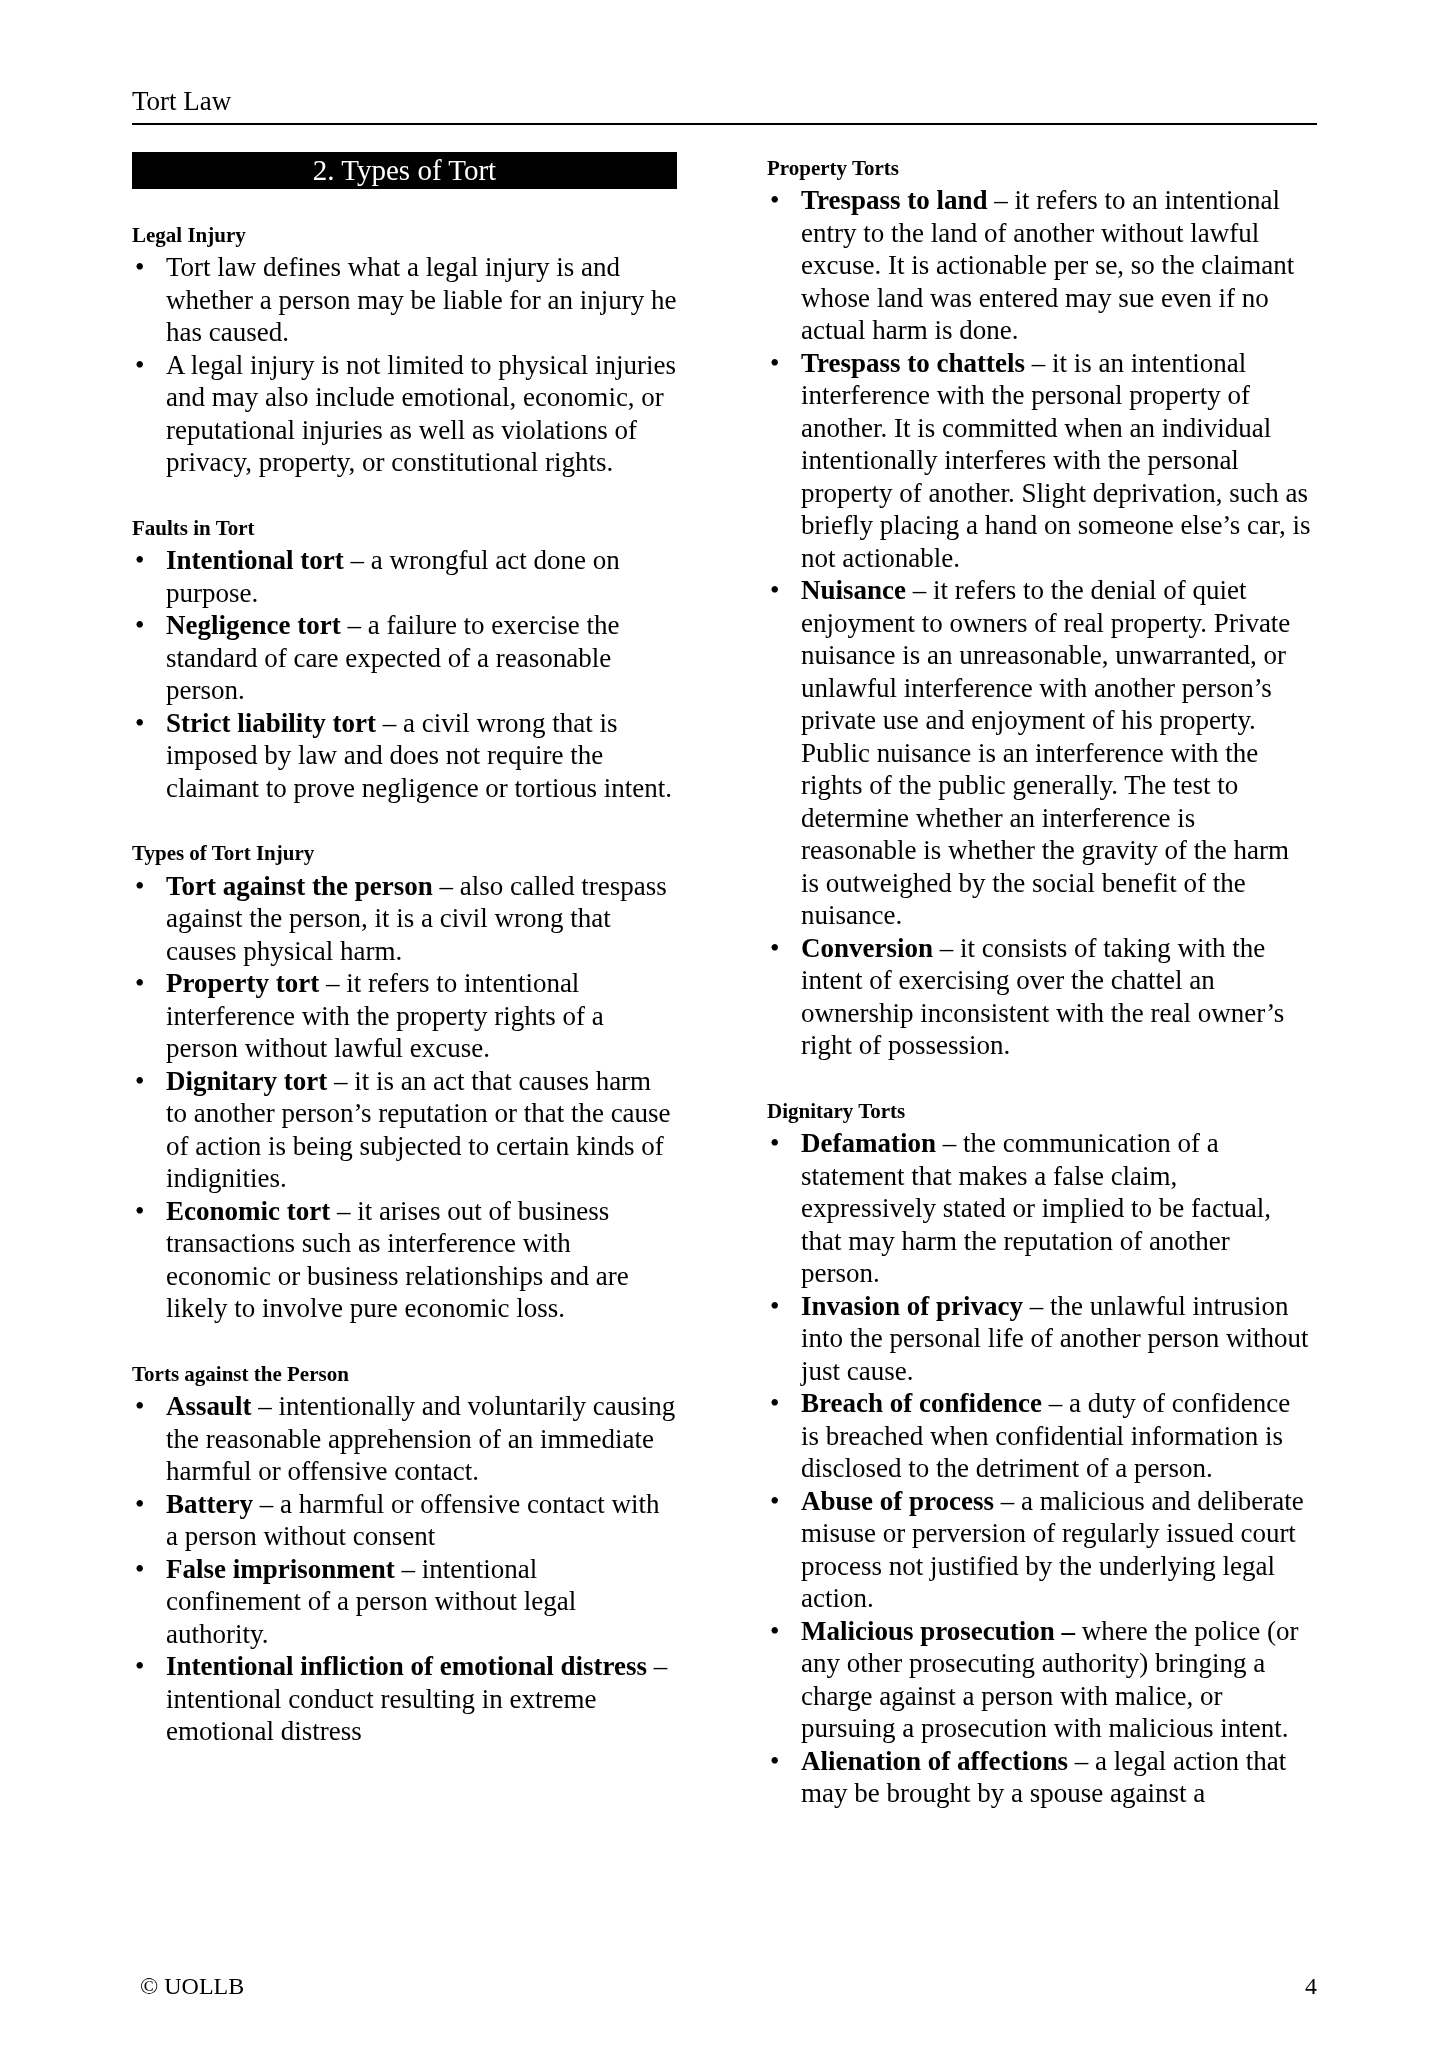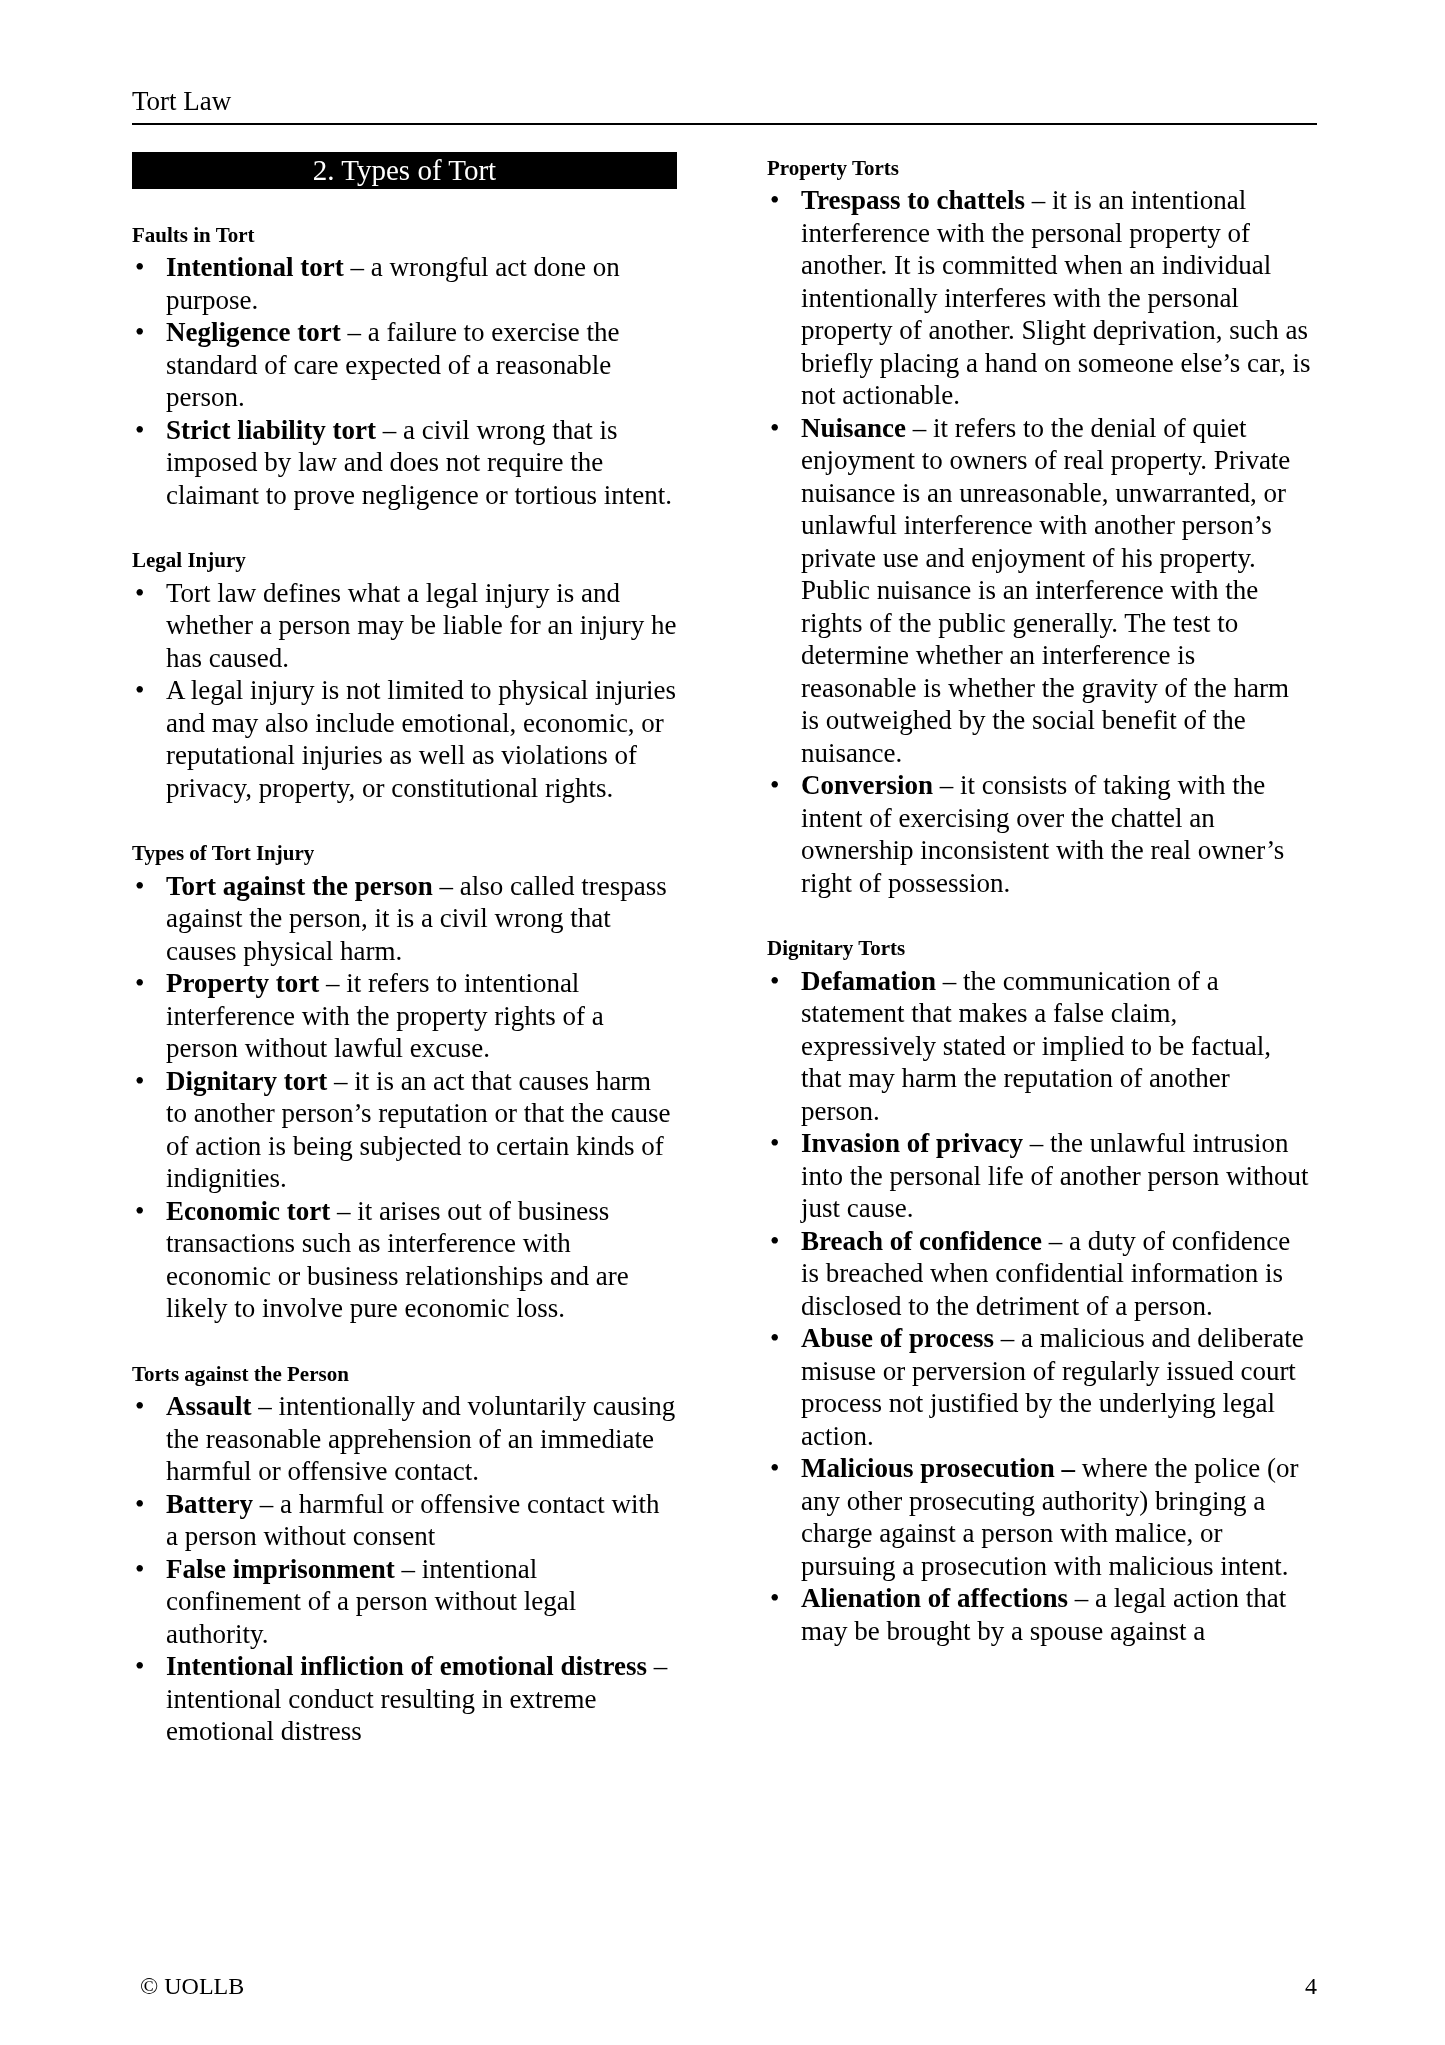--- a/index.html
+++ b/index.html
@@ -76,32 +76,32 @@
 <div class="page">
 
   <div class="running-header">Tort Law</div>
 
   <div class="columns">
 
     <div class="col">
       <div class="banner">2. Types of Tort</div>
       <div id="left-sections">
           <section>
+            <h2>Legal Injury</h2>
+            <ul>
+              <li>Tort law defines what a legal injury is and whether a person may be liable for an injury he has caused.</li>
+              <li>A legal injury is not limited to physical injuries and may also include emotional, economic, or reputational injuries as well as violations of privacy, property, or constitutional rights.</li>
+            </ul>
+          </section>
+          <section>
             <h2>Faults in Tort</h2>
             <ul>
               <li><b>Intentional tort</b> – a wrongful act done on purpose.</li>
               <li><b>Negligence tort</b> – a failure to exercise the standard of care expected of a reasonable person.</li>
               <li><b>Strict liability tort</b> – a civil wrong that is imposed by law and does not require the claimant to prove negligence or tortious intent.</li>
-            </ul>
-          </section>
-          <section>
-            <h2>Legal Injury</h2>
-            <ul>
-              <li>Tort law defines what a legal injury is and whether a person may be liable for an injury he has caused.</li>
-              <li>A legal injury is not limited to physical injuries and may also include emotional, economic, or reputational injuries as well as violations of privacy, property, or constitutional rights.</li>
             </ul>
           </section>
           <section>
             <h2>Types of Tort Injury</h2>
             <ul>
               <li><b>Tort against the person</b> – also called trespass against the person, it is a civil wrong that causes physical harm.</li>
               <li><b>Property tort</b> – it refers to intentional interference with the property rights of a person without lawful excuse.</li>
               <li><b>Dignitary tort</b> – it is an act that causes harm to another person’s reputation or that the cause of action is being subjected to certain kinds of indignities.</li>
               <li><b>Economic tort</b> – it arises out of business transactions such as interference with economic or business relationships and are likely to involve pure economic loss.</li>
             </ul>
@@ -116,20 +116,21 @@
             </ul>
           </section>
         </div>
     </div>
 
     <div class="col">
       <div id="right-sections">
           <section>
             <h2>Property Torts</h2>
             <ul>
+              <li><b>Trespass to land</b> – it refers to an intentional entry to the land of another without lawful excuse. It is actionable per se, so the claimant whose land was entered may sue even if no actual harm is done.</li>
               <li><b>Trespass to chattels</b> – it is an intentional interference with the personal property of another. It is committed when an individual intentionally interferes with the personal property of another. Slight deprivation, such as briefly placing a hand on someone else’s car, is not actionable.</li>
               <li><b>Nuisance</b> – it refers to the denial of quiet enjoyment to owners of real property. Private nuisance is an unreasonable, unwarranted, or unlawful interference with another person’s private use and enjoyment of his property. Public nuisance is an interference with the rights of the public generally. The test to determine whether an interference is reasonable is whether the gravity of the harm is outweighed by the social benefit of the nuisance.</li>
               <li><b>Conversion</b> – it consists of taking with the intent of exercising over the chattel an ownership inconsistent with the real owner’s right of possession.</li>
             </ul>
           </section>
           <section>
             <h2>Dignitary Torts</h2>
             <ul>
               <li><b>Defamation</b> – the communication of a statement that makes a false claim, expressively stated or implied to be factual, that may harm the reputation of another person.</li>
               <li><b>Invasion of privacy</b> – the unlawful intrusion into the personal life of another person without just cause.</li>

